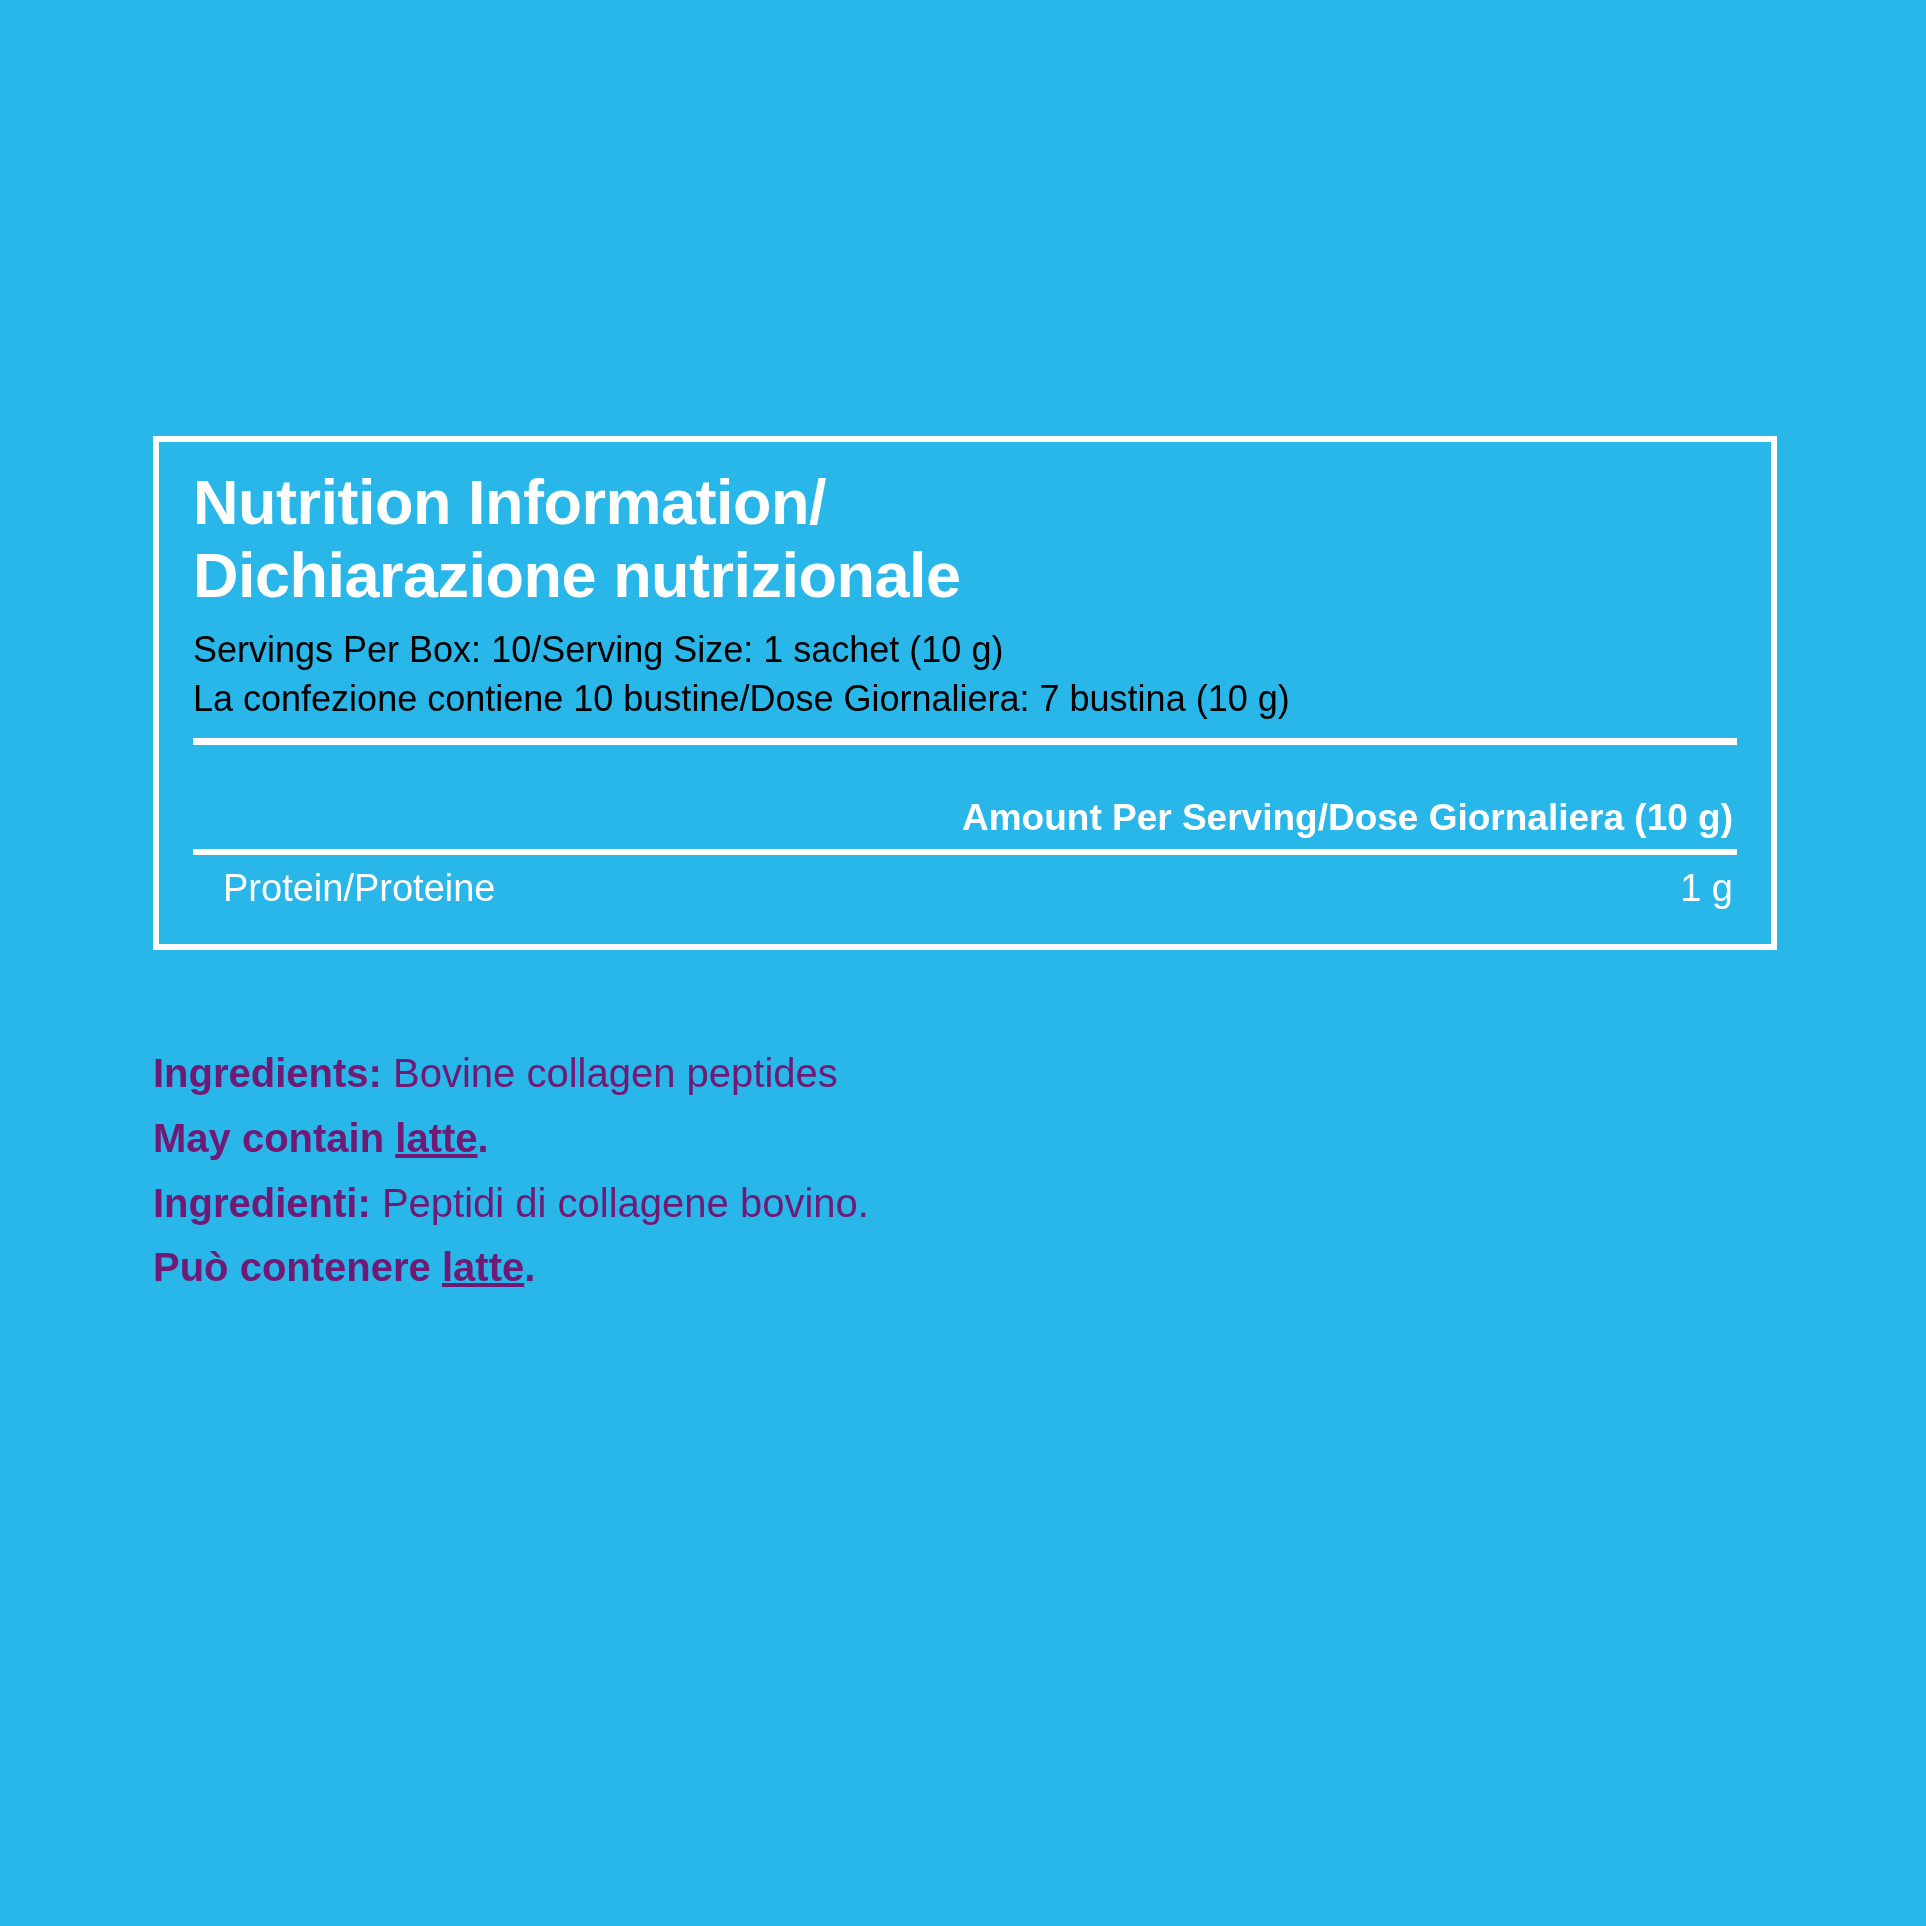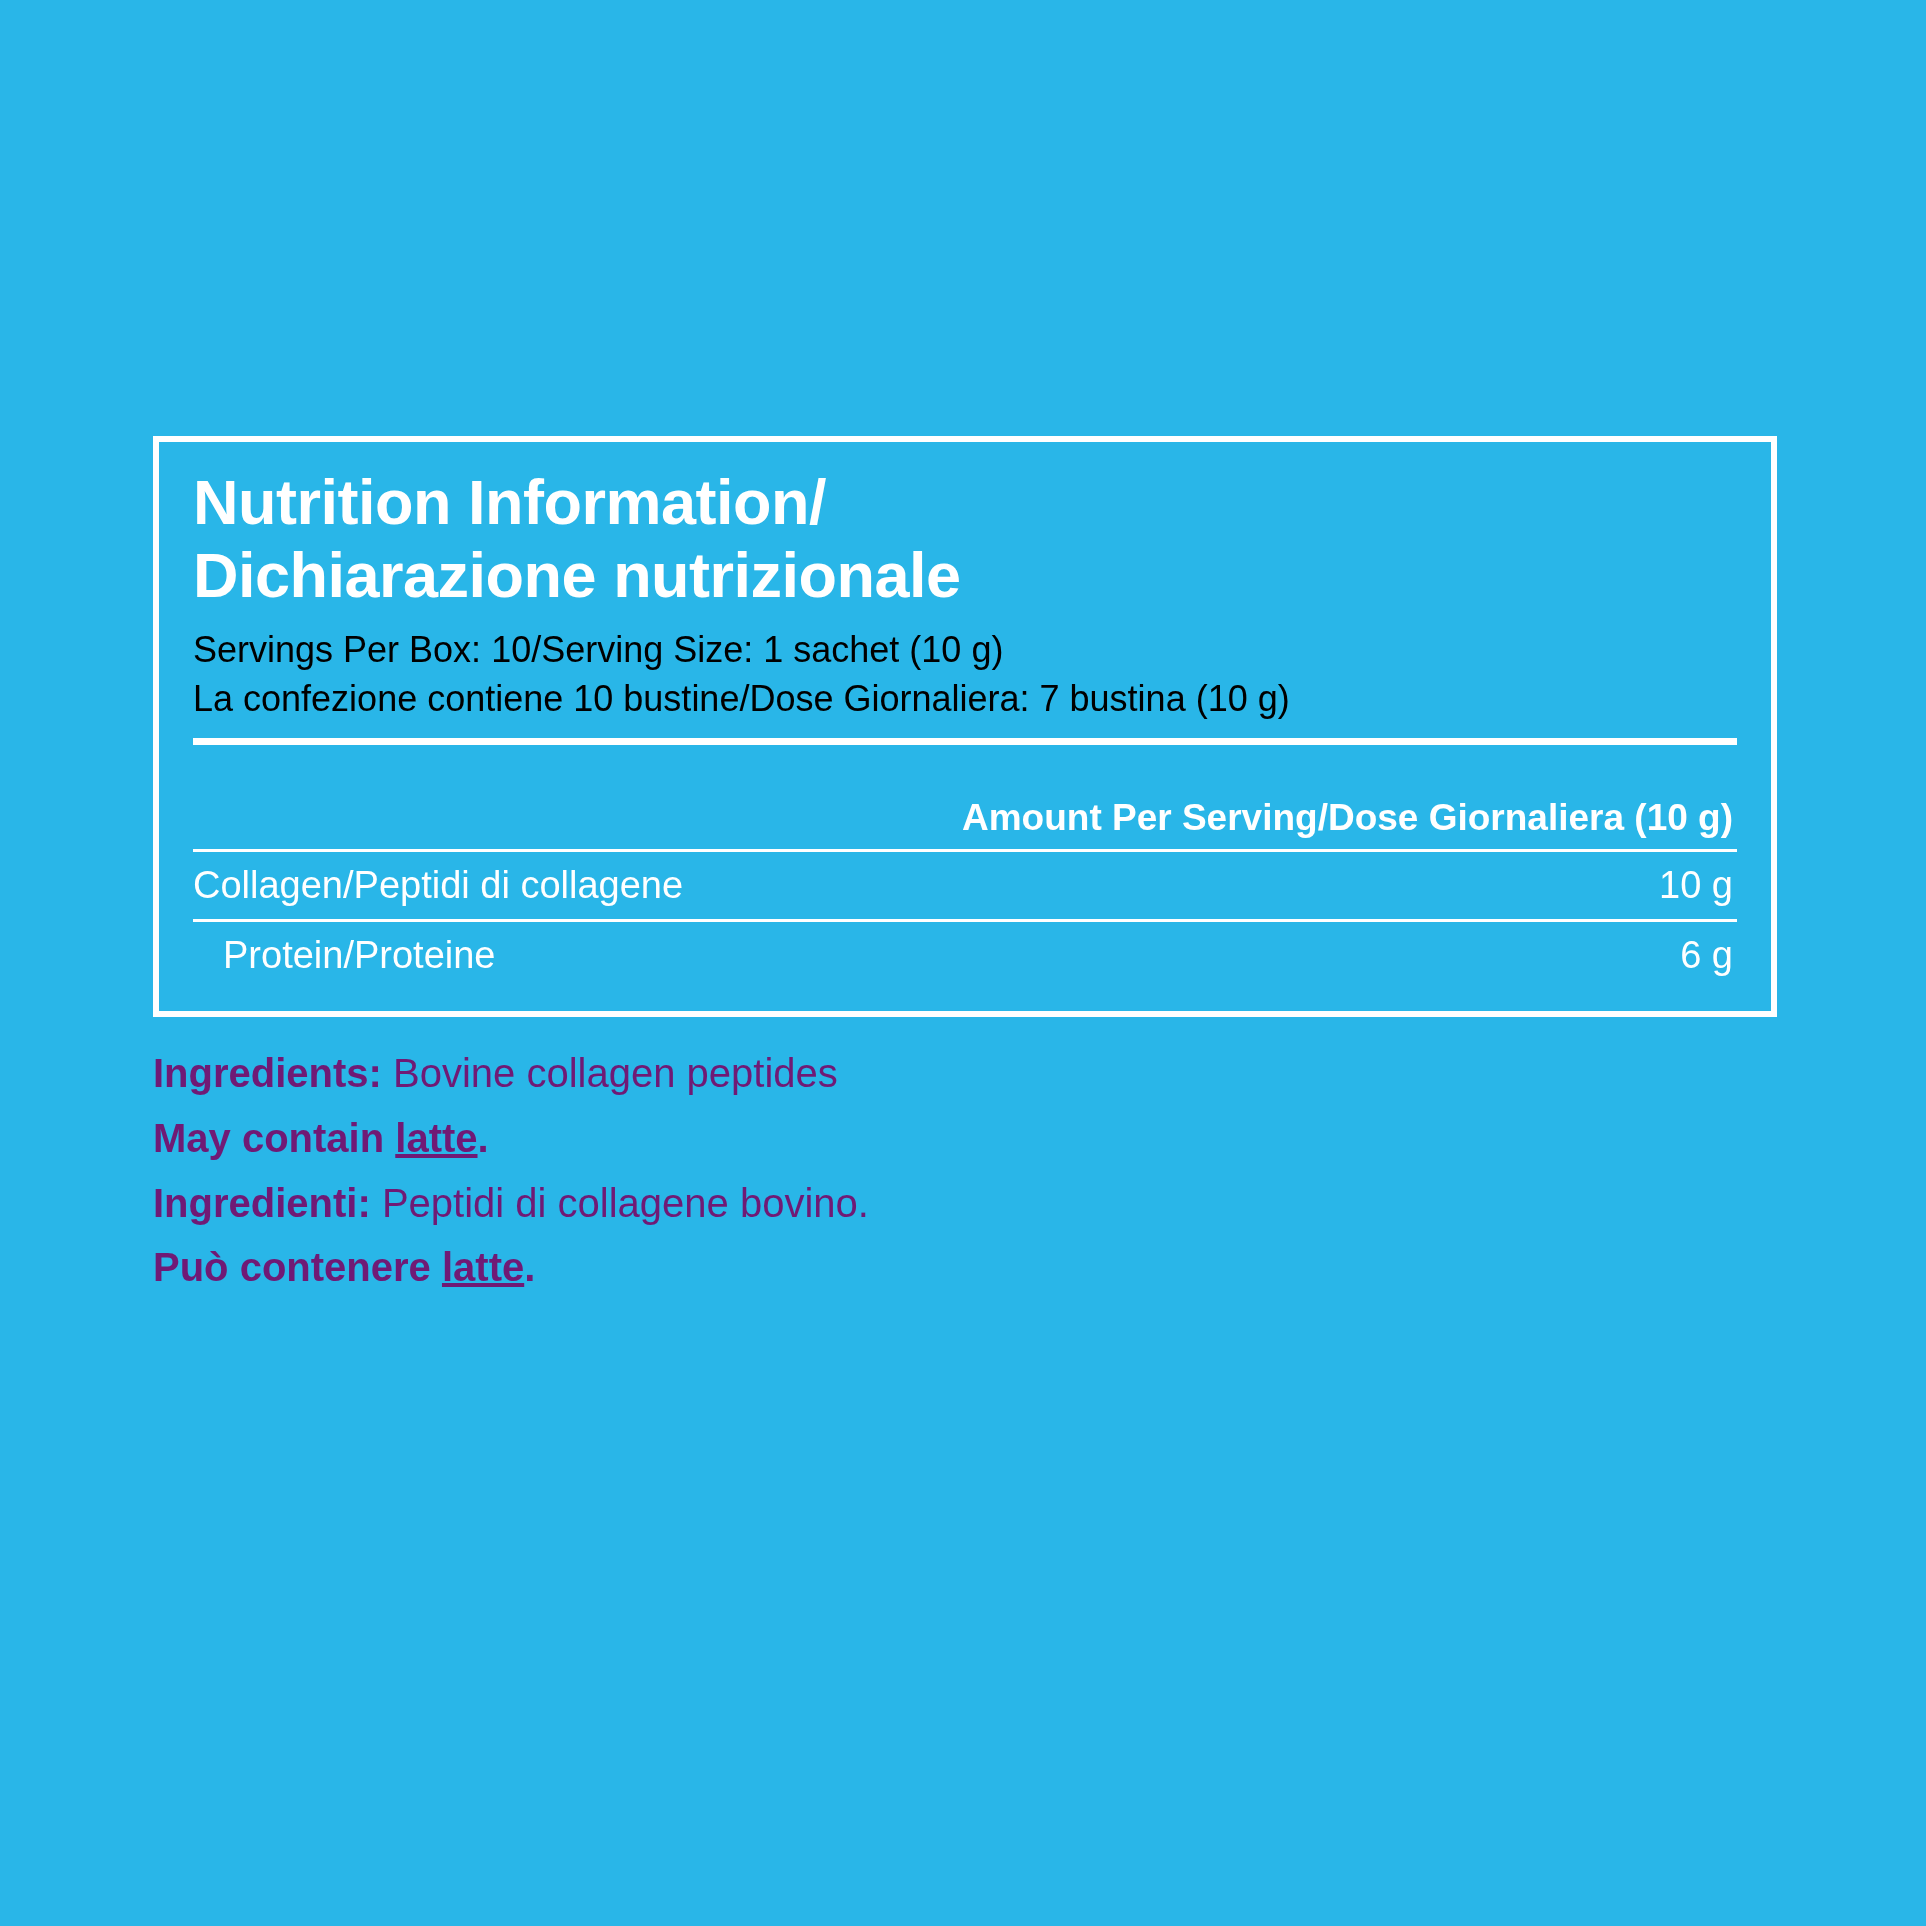--- a/index.html
+++ b/index.html
@@ -136,30 +136,26 @@
       <span class="line">Servings Per Box: 10/Serving Size: 1 sachet (10 g)</span>
       <span class="line">La confezione contiene 10 bustine/Dose Giornaliera: 7 bustina (10 g)</span>
     </div>
 
     <div class="rule-thick"></div>
 
     <div class="amount-header">Amount Per Serving/Dose Giornaliera (10 g)</div>
 
     <div class="rule-thin"></div>
 
-    <div class="nutri-row">
-      <span class="label">Collagen/Peptidi di collagene</span>
-      <span class="value">10 g</span>
-    </div>
 
     <div class="rule-thin"></div>
 
     <div class="nutri-row indent">
       <span class="label">Protein/Proteine</span>
-      <span class="value">6 g</span>
+      <span class="value">1 g</span>
     </div>
 
   </div>
 
   <div class="ingredients">
 
     <span class="ing-line"><span class="bold">Ingredients:</span><span> Bovine collagen peptides</span></span>
 
     <span class="ing-line"><span class="bold">May contain </span><span class="bold under">latte</span><span class="bold">.</span></span>
 

